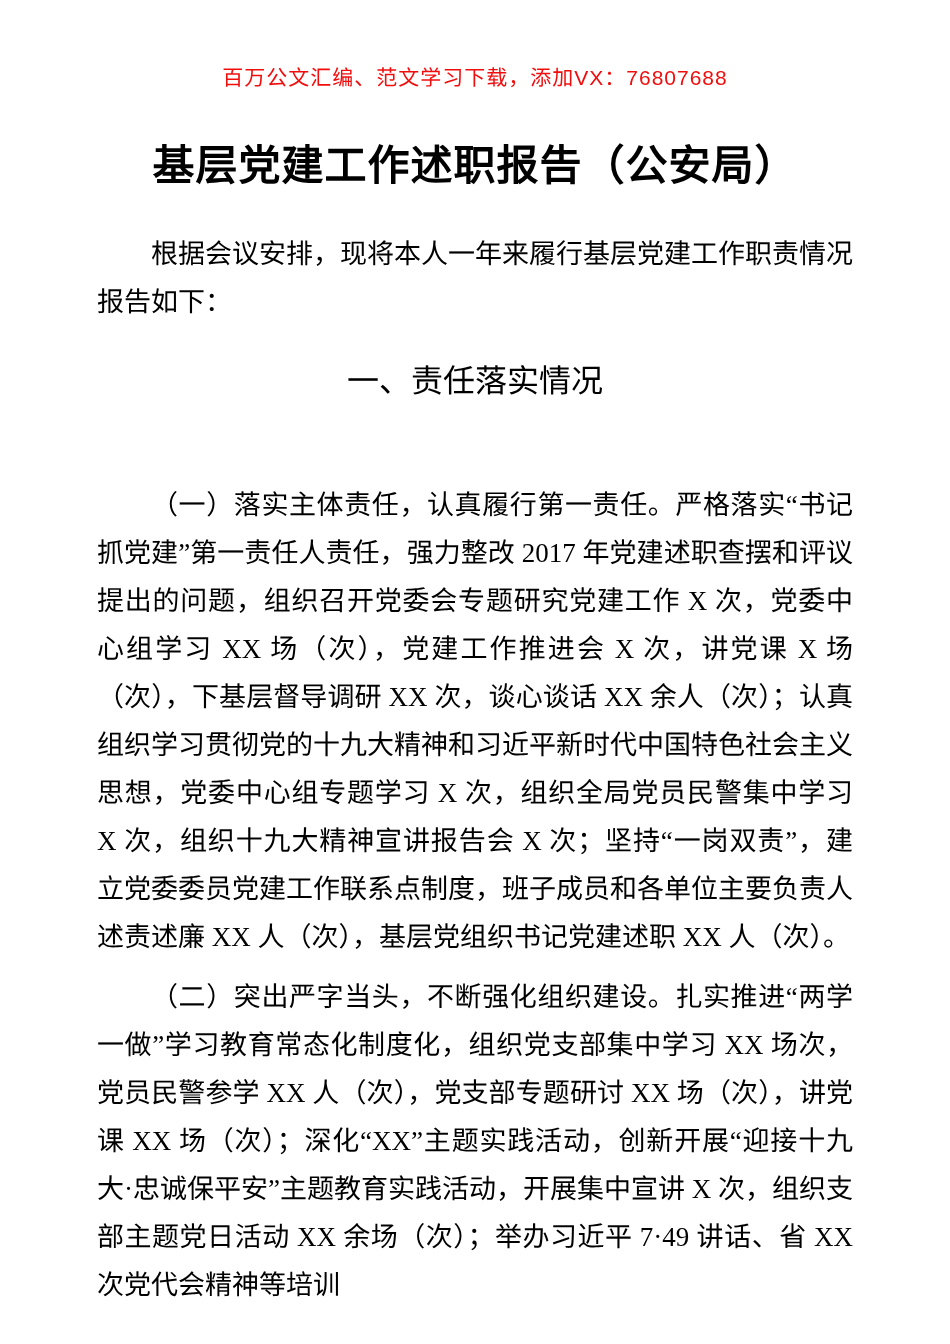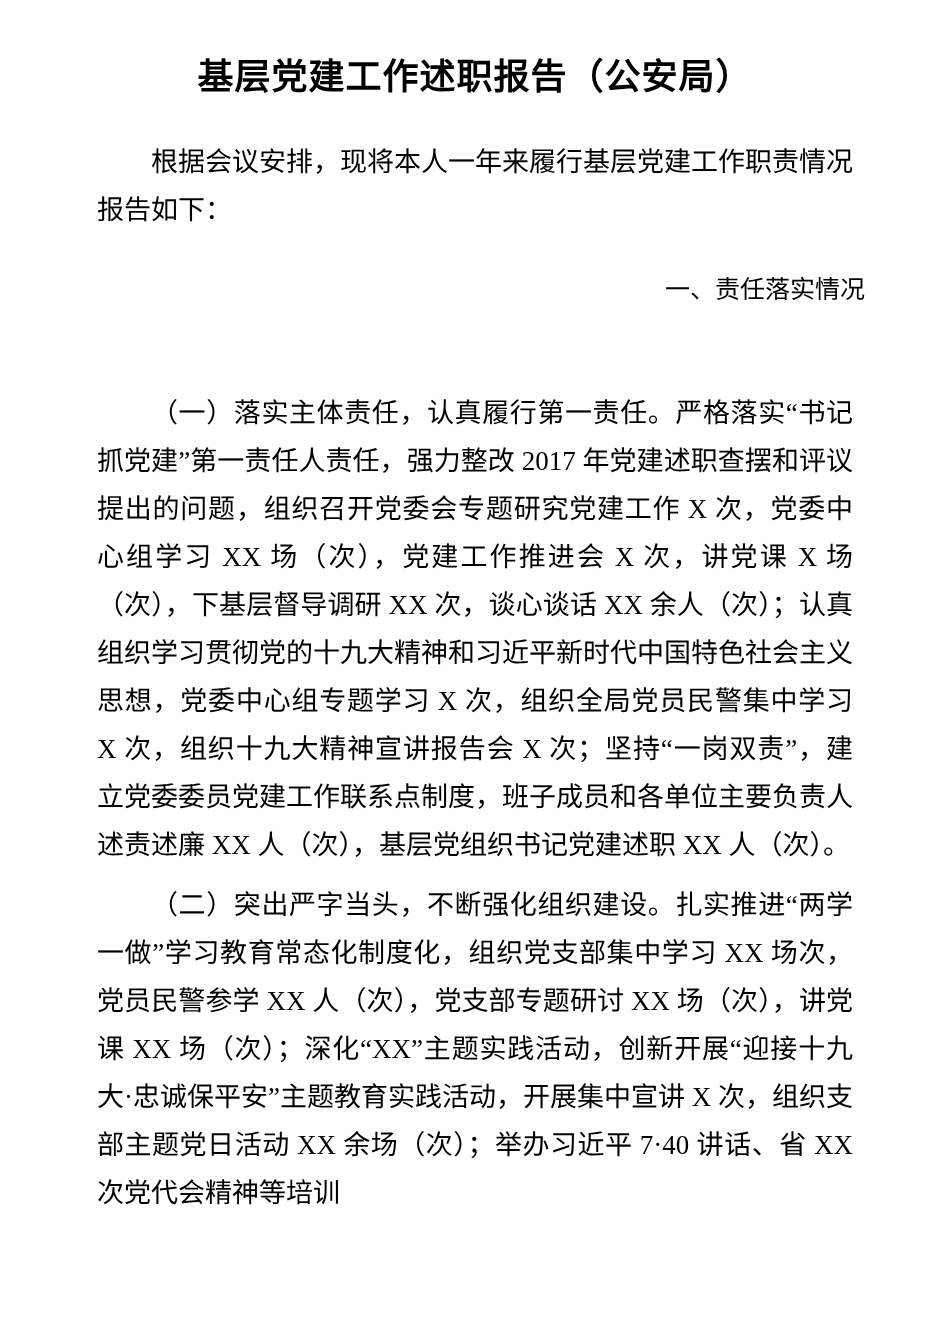--- a/index.html
+++ b/index.html
@@ -26,58 +26,59 @@
     text-align: center;
     color: #f20d0d;
     font-size: 21px;
     line-height: 28px;
     font-family: "Liberation Sans", "DejaVu Sans", sans-serif;
     letter-spacing: 1px;
   }
   .doc-title {
     margin: 52px 0 0 0;
     text-align: center;
-    font-size: 36px;
+    font-size: 42px;
     line-height: 50px;
     font-weight: 900;
-    font-family: Liberation Sans, sans-serif;
+    font-family: Liberation Mono, monospace;
     letter-spacing: 1px;
   }
   p.body-par {
     margin: 12px;
     font-size: 27px;
     line-height: 48px;
     text-align: justify;
     text-indent: 2em;
     word-break: break-all;
   }
   p.intro-par {
     margin-top: 36px;
   }
   p.section-heading {
     margin: 31px 0 76px 0;
-    font-size: 25px;
+    font-size: 32px;
     line-height: 48px;
     text-indent: 0;
-    text-align: right;
+    text-align: center;
     font-family: "Liberation Sans", "DejaVu Sans", sans-serif;
   }
   p.follow-par {
     margin-top: 7px;
   }
 </style>
 </head>
 <body>
 
 <div class="page">
 
+  <div class="notice">百万公文汇编、范文学习下载，添加VX：76807688</div>
 
   <h1 class="doc-title">基层党建工作述职报告（公安局）</h1>
 
   <p class="body-par intro-par">根据会议安排，现将本人一年来履行基层党建工作职责情况报告如下：</p>
 
   <p class="section-heading">一、责任落实情况</p>
 
   <p class="body-par">（一）落实主体责任，认真履行第一责任。严格落实“书记抓党建”第一责任人责任，强力整改 2017 年党建述职查摆和评议提出的问题，组织召开党委会专题研究党建工作 X 次，党委中心组学习 XX 场（次），党建工作推进会 X 次，讲党课 X 场（次），下基层督导调研 XX 次，谈心谈话 XX 余人（次）；认真组织学习贯彻党的十九大精神和习近平新时代中国特色社会主义思想，党委中心组专题学习 X 次，组织全局党员民警集中学习 X 次，组织十九大精神宣讲报告会 X 次；坚持“一岗双责”，建立党委委员党建工作联系点制度，班子成员和各单位主要负责人述责述廉 XX 人（次），基层党组织书记党建述职 XX 人（次）。</p>
 
-  <p class="body-par follow-par">（二）突出严字当头，不断强化组织建设。扎实推进“两学一做”学习教育常态化制度化，组织党支部集中学习 XX 场次，党员民警参学 XX 人（次），党支部专题研讨 XX 场（次），讲党课 XX 场（次）；深化“XX”主题实践活动，创新开展“迎接十九大·忠诚保平安”主题教育实践活动，开展集中宣讲 X 次，组织支部主题党日活动 XX 余场（次）；举办习近平 7·40 讲话、省 XX 次党代会精神等培训</p>
+  <p class="body-par follow-par">（二）突出严字当头，不断强化组织建设。扎实推进“两学一做”学习教育常态化制度化，组织党支部集中学习 XX 场次，党员民警参学 XX 人（次），党支部专题研讨 XX 场（次），讲党课 XX 场（次）；深化“XX”主题实践活动，创新开展“迎接十九大·忠诚保平安”主题教育实践活动，开展集中宣讲 X 次，组织支部主题党日活动 XX 余场（次）；举办习近平 7·49 讲话、省 XX 次党代会精神等培训</p>
 
 </div>
 
 </body></html>

